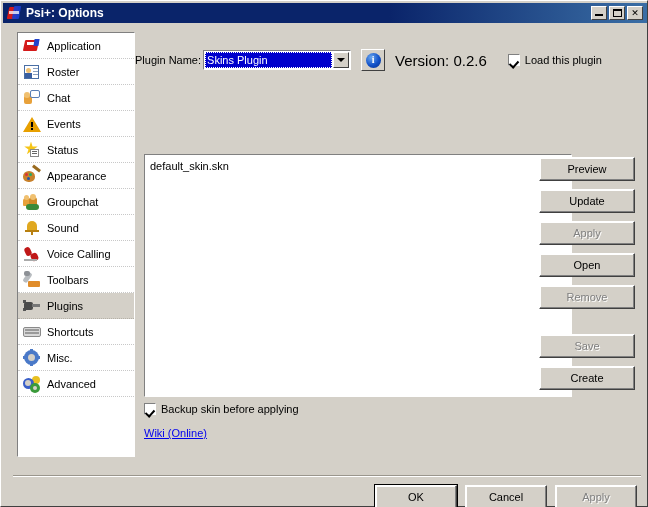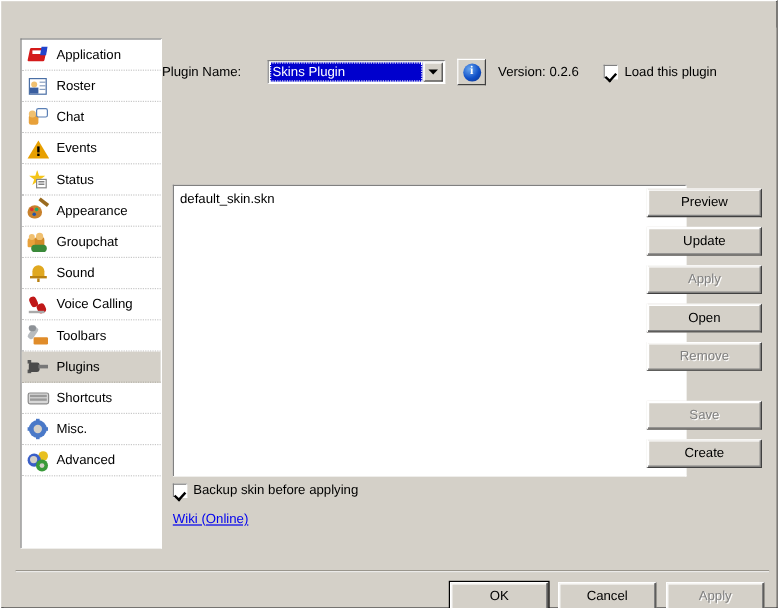--- a/index.html
+++ b/index.html
@@ -79,21 +79,21 @@
   .side-item.sel{background:#d4d0c8;border-bottom:1px dotted #b5b1a8;}
   .side-ico{
     width:18px;height:18px;margin-right:6px;flex:0 0 auto;position:relative;
   }
   .side-label{white-space:nowrap;}
   
   .pane{position:absolute;left:132px;top:4px;width:508px;height:430px;padding-left:11px;}
   .row1{position:absolute;left:0;top:22px;height:22px;display:flex;align-items:center;}
   .lbl{font-size:11px;color:#000;white-space:nowrap;}
   .combo{
-    margin-left:22px;width:148px;height:20px;
+    margin-left:2px;width:148px;height:20px;
     background:#ffffff;
     border:1px solid #808080;border-right-color:#ffffff;border-bottom-color:#ffffff;
     box-sizing:border-box;display:flex;align-items:center;position:relative;
   }
   .combo-inner{
     position:absolute;left:1px;top:1px;right:18px;bottom:1px;
     background:#0000cd;outline:1px dotted #ffffff;outline-offset:-1px;
     display:flex;align-items:center;padding-left:2px;
     color:#ffffff;font-size:11px;white-space:nowrap;overflow:hidden;
   }
@@ -108,21 +108,21 @@
     margin-left:10px;width:24px;height:22px;background:#d4d0c8;
     border:1px solid #ffffff;border-right-color:#404040;border-bottom-color:#404040;
     box-sizing:border-box;display:flex;align-items:center;justify-content:center;
   }
   .info-circle{
     width:15px;height:15px;border-radius:50%;
     background:radial-gradient(circle at 35% 30%,#6aa7ef 0%,#1050c8 55%,#0a2e86 100%);
     color:#fff;font-weight:bold;font-size:10px;font-family:"Liberation Serif",serif;
     display:flex;align-items:center;justify-content:center;line-height:1;
   }
-  .ver{margin-left:10px;font-size:11px;white-space:nowrap;}
+  .ver{margin-left:10px;font-size:15px;white-space:nowrap;}
   .chk-wrap{margin-left:21px;display:flex;align-items:center;}
   .chk{
     width:12px;height:12px;background:#ffffff;
     border:1px solid #808080;border-right-color:#ffffff;border-bottom-color:#ffffff;
     box-sizing:border-box;position:relative;flex:0 0 auto;
   }
   .chk.on:after{
     content:"";position:absolute;left:2px;top:4px;width:4px;height:7px;
     border:solid #000;border-width:0 2px 2px 0;transform:rotate(42deg);
   }
@@ -223,20 +223,39 @@
   .i-adv .b{left:2px;top:5px;width:6px;height:6px;border-radius:50%;background:#d4d0c8;}
   .i-adv .c{left:7px;top:8px;width:10px;height:10px;border-radius:50%;background:#3a9a3a;}
   .i-adv .d{left:10px;top:11px;width:4px;height:4px;border-radius:50%;background:#d4d0c8;}
   .i-adv .e{left:9px;top:1px;width:8px;height:8px;border-radius:50%;background:#e8c020;}
 </style>
 </head>
 <body>
 
 <div class="window">
 
+  <div class="titlebar">
+    <div class="title-icon">
+      <span class="psi-a"></span>
+        <span class="psi-b"></span>
+        <span class="psi-c"></span>
+    </div>
+    <div class="title-text">Psi+: Options</div>
+    <div class="title-btns">
+      <div class="tbtn min">
+          <span class="bar"></span>
+        </div>
+      <div class="tbtn max">
+          <span class="box"></span>
+        </div>
+      <div class="tbtn close">
+        <span class="gl">✕</span>
+      </div>
+    </div>
+  </div>
 
   <div class="content">
 
     <div class="sidebar">
 
       <div class="side-item">
         <div class="side-ico">
             <div class="ic i-app">
               <span class="a"></span>
               <span class="b"></span>

